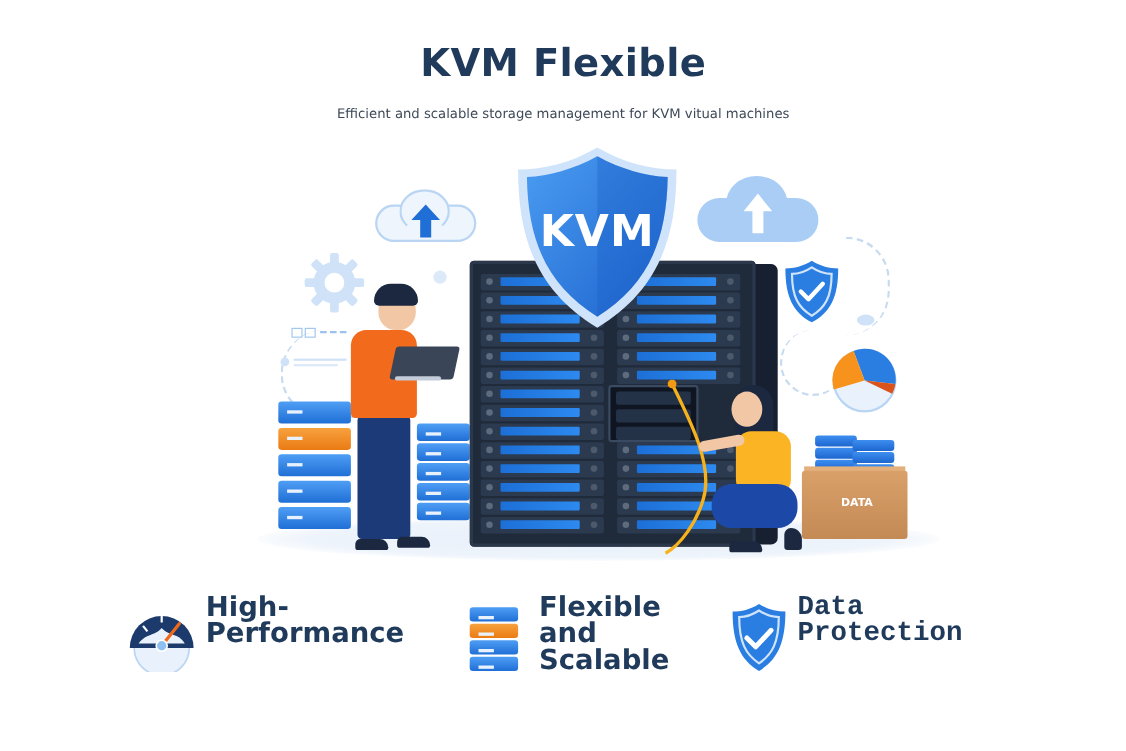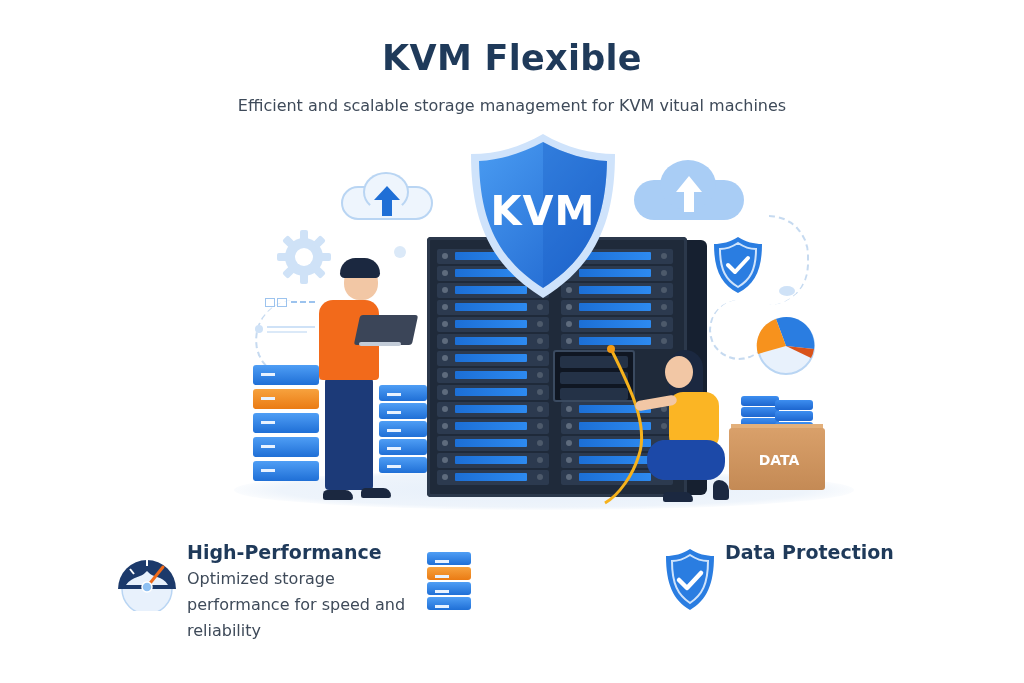--- a/index.html
+++ b/index.html
@@ -2,21 +2,21 @@
 <html><head>
 <meta charset="utf-8">
 <style>
   * { box-sizing: border-box; margin: 0; padding: 0; }
   html, body { width: 1024px; height: 683px; background: #ffffff; overflow: hidden; }
   body { position: relative; font-family: "DejaVu Sans", sans-serif; color: #1f3a5a; }
 
   .title { position: absolute; top: 38px; left: 0; width: 1024px; text-align: center;
     font-size: 35px; font-weight: bold; color: #1f3a5a; letter-spacing: 0.3px; }
   .subtitle { position: absolute; top: 96px; left: 0; width: 1024px; text-align: center;
-    font-size: 16px; color: #3e4a59; }
+    font-size: 12px; color: #3e4a59; }
 
   .scene { position: absolute; left: 0; top: 0; width: 1024px; height: 520px; margin-left: 29px; }
   .abs { position: absolute; }
 
   
   .floor { left: 205px; top: 470px; width: 620px; height: 40px; border-radius: 50%;
     background: radial-gradient(ellipse at center, #e6effa 0%, #eef4fb 60%, rgba(255,255,255,0) 75%); }
 
   
   .rack { left: 398px; top: 237px; width: 260px; height: 260px; background: #1f2a3a;
@@ -56,32 +56,32 @@
 
   .woman-head { left: 636px; top: 356px; width: 28px; height: 32px; border-radius: 50%; background: #f2c7a5; }
   .woman-hair { left: 640px; top: 350px; width: 34px; height: 54px; border-radius: 16px 18px 10px 14px; background: #1b2840; }
   .woman-shirt { left: 640px; top: 392px; width: 50px; height: 58px; border-radius: 14px; background: #fbb524; }
   .woman-pants { left: 618px; top: 440px; width: 78px; height: 40px; background: #1c49a8; border-radius: 18px; }
 
   .cable { left: 570px; top: 345px; width: 60px; height: 160px; }
 
   .box { left: 700px; top: 428px; width: 96px; height: 62px; background: linear-gradient(#d9a06a,#c48a55); border-radius: 3px; }
   .box-flap { left: 702px; top: 424px; width: 92px; height: 10px; background: #e3b07b; }
-  .box-label { position: absolute; left: 0; top: 24px; width: 100px; text-align: center; color: #fff; font-weight: bold; font-size: 14px; }
+  .box-label { position: absolute; left: 0; top: 24px; width: 100px; text-align: center; color: #fff; font-weight: bold; font-size: 10px; }
   .drive { position: absolute; width: 38px; height: 10px; border-radius: 3px; background: linear-gradient(#3d8ef0,#1d66cf); }
 
   .dash { border: 2px dashed #c6daf0; border-radius: 40px; }
 
   
   .feature { position: absolute; top: 540px; }
-  .feature h3 { font-size: 19px; font-weight: bold; color: #1f3a5a; line-height: 24px; }
+  .feature h3 { font-size: 25px; font-weight: bold; color: #1f3a5a; line-height: 24px; }
   .feature p { font-size: 16px; color: #3e4a59; line-height: 26px; margin-top: 2px; }
   .feat-1 { left: 187px; width: 230px; }
   .feat-2 { left: 490px; width: 170px; }
-  .feat-3 { left: 725px; width: 190px; }
+  .feat-3 { left: 725px; width: 190px; font-family: Liberation Mono, monospace; }
   .ficon { position: absolute; }
 </style>
 </head>
 <body>
 
 <h1 class="title">KVM Flexible</h1>
 <div class="subtitle">Efficient and scalable storage management for KVM vitual machines</div>
 
 <div class="scene">
   <div class="abs floor"></div>
@@ -320,19 +320,19 @@
 </div>
 
 <svg class="ficon" style="left:665px;top:548px;" width="50" height="66" viewBox="0 0 50 66">
   <path d="M25 1 C33 6 41 8 49 8 C49 36 42 52 25 62 C8 52 1 36 1 8 C9 8 17 6 25 1 Z" fill="#2a7de1"></path>
   <path d="M25 7 C31 11 37 13 43 13 C43 36 37 47 25 55 C13 47 7 36 7 13 C13 13 19 11 25 7 Z" fill="none" stroke="#cfe3fb" stroke-width="2"></path>
   <path d="M14 32 L22 40 L36 25" stroke="#ffffff" stroke-width="4.5" fill="none" stroke-linecap="round" stroke-linejoin="round"></path>
 </svg>
 
 <div class="feature feat-1">
   <h3>High-Performance</h3>
-  <p>Optimized storage performance for speed and reliability</p>
 </div>
 <div class="feature feat-2">
+  <h3>Flexible and Scalable</h3>
 </div>
 <div class="feature feat-3">
   <h3>Data Protection</h3>
 </div>
 
 </body></html>

